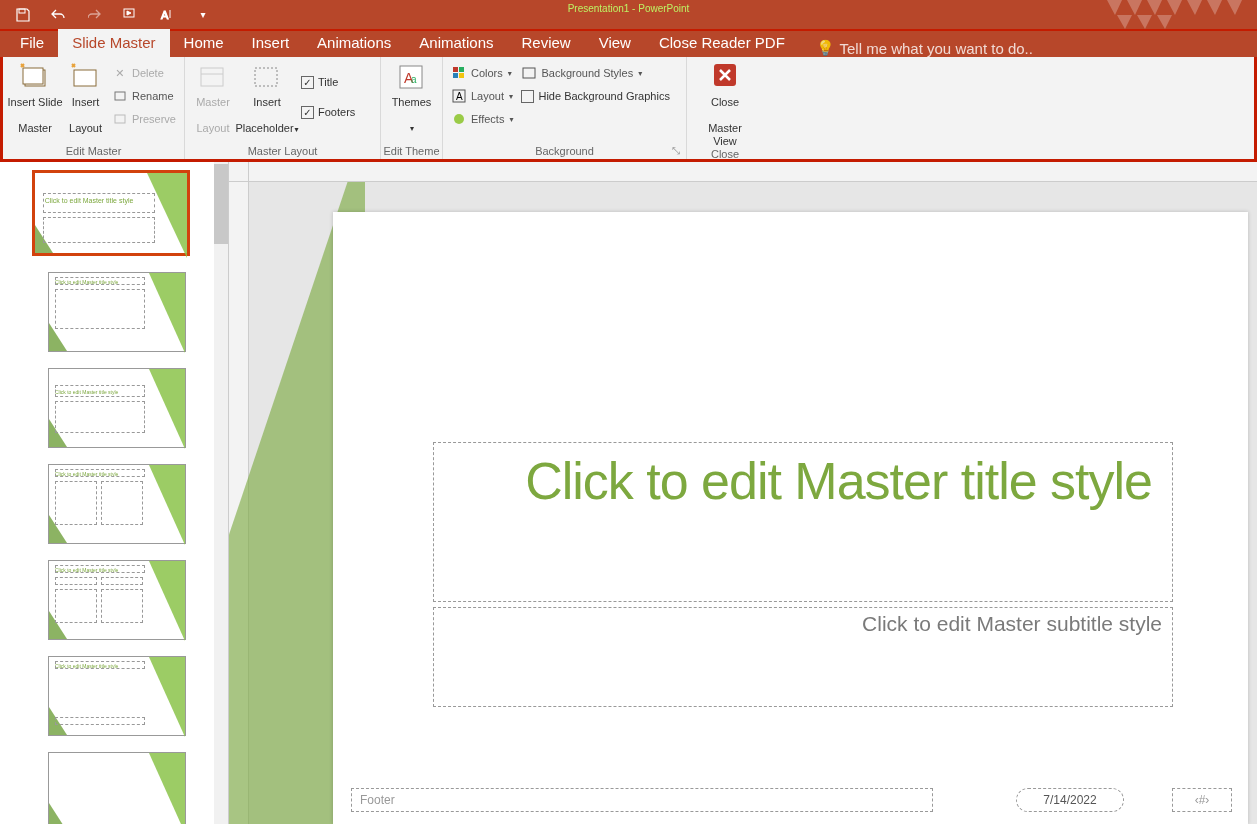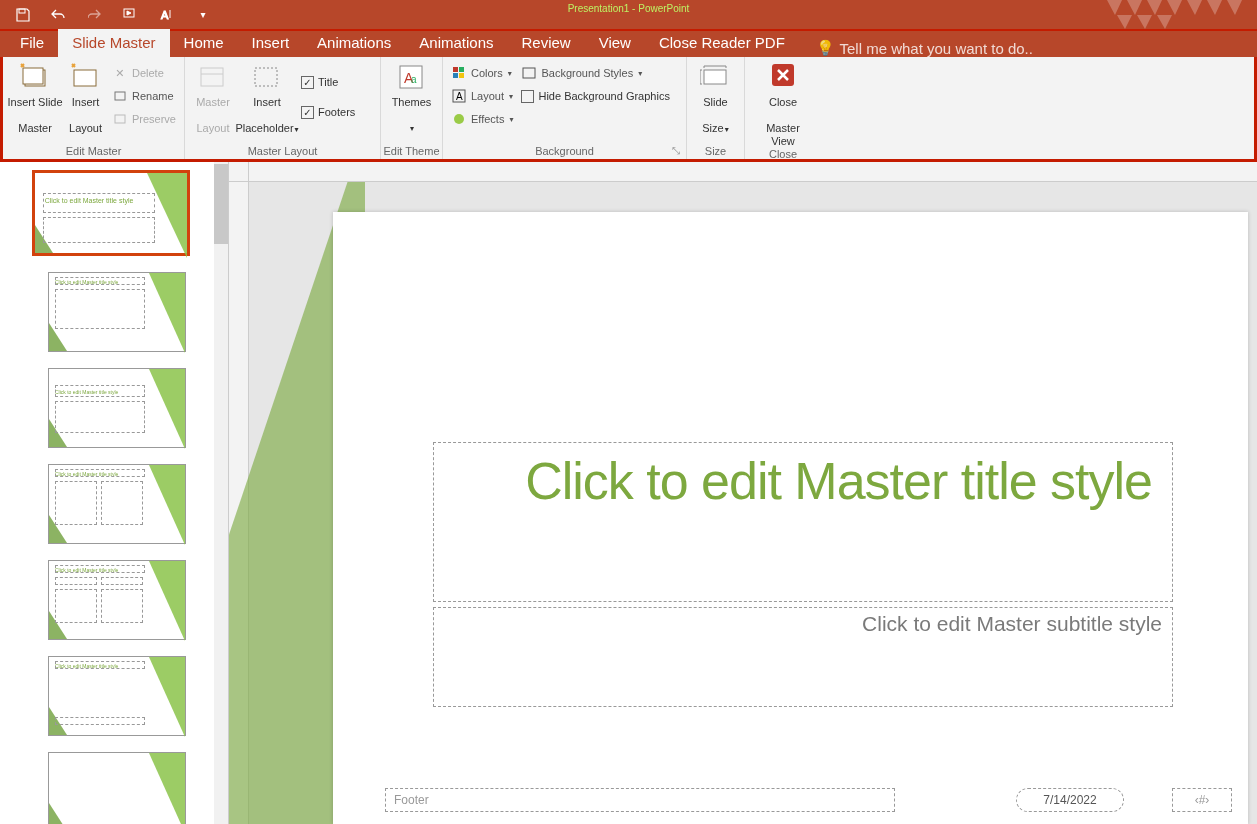--- a/index.html
+++ b/index.html
@@ -53,21 +53,21 @@
 .ruler-corner { position:absolute; left:0; top:0; width:20px; height:20px; background:#f3f3f3; border-right:1px solid #ccc; border-bottom:1px solid #ccc;}
 .ruler-h { position:absolute; left:20px; top:0; right:0; height:20px; background:#f3f3f3; border-bottom:1px solid #ccc;}
 .ruler-v { position:absolute; left:0; top:20px; bottom:0; width:20px; background:#f3f3f3; border-right:1px solid #ccc;}
 .slide-canvas { position:absolute; left:104px; top:50px; width:915px; height:612px; background:#fff; box-shadow: 0 0 4px rgba(0,0,0,0.2);}
 .canvas-green-wedge2 { position:absolute; left:-104px; top:-52px; width:0; height:0; border-style:solid; border-width:0 0 714px 240px; border-color:transparent transparent #76a638 transparent; opacity:0.6;}
 .title-ph { position:absolute; left:100px; top:230px; right:0; width:740px; height:160px; border:1px dashed #999; text-align:right; padding:10px 20px;}
 .title-ph-text { font-size:52px; color:#7da83f; font-weight:300; line-height:1.1; letter-spacing:-1px;}
 .subtitle-ph { position:absolute; left:100px; top:395px; width:740px; height:100px; border:1px dashed #999; text-align:right; padding:4px 10px;}
 .subtitle-ph-text { font-size:21px; color:#7a7a7a;}
 .footer-ph { position:absolute; bottom:12px; height:24px; border:1px dashed #999; font-size:12px; color:#999; padding:4px 8px;}
-.footer-left { left:18px; width:510px;margin-left:34px;}
+.footer-left { left:18px; width:582px;}
 .footer-date { right:124px; width:108px; text-align:center; color:#555;border-radius:12px;}
 .footer-num { right:16px; width:60px; text-align:center;}
 .dropdown-caret { font-size:8px; margin-left:1px;}
 </style>
 </head>
 <body>
 
 <div class="titlebar">
   <div class="qat">
     <span class="qat-item">
@@ -291,36 +291,20 @@
         <div class="check-row">
           <span class="chk"></span>
           <span>Hide Background Graphics</span>
         </div>
       </div>
     </div>
     <div class="ribbon-group-label">Background</div>
     <span class="launcher">⤡</span>
   </div>
 
-  <div class="ribbon-group" style="width:58px;">
-    <div class="ribbon-group-content" style="justify-content:center;">
-      <div class="big-btn">
-        <div class="big-icon">
-          <svg width="32" height="32">
-              <rect x="4" y="8" width="22" height="14" fill="#fff" stroke="#888"></rect>
-              <path d="M4 6v-2h22v2M2 8h-2v14h2" stroke="#888" fill="none"></path>
-            </svg>
-        </div>
-        <span>Slide</span>
-          <br>
-          <span><span>Size</span><span class="dropdown-caret">▾</span></span>
-      </div>
-    </div>
-    <div class="ribbon-group-label">Size</div>
-  </div>
 
   <div class="ribbon-group" style="width:76px;border-right:none;">
     <div class="ribbon-group-content" style="justify-content:center;">
       <div class="big-btn big-btn-wide">
         <div class="big-icon">
           <svg width="26" height="26">
               <rect x="2" y="2" width="22" height="22" rx="3" fill="#c0392b"></rect>
               <path d="M8 8l10 10M18 8L8 18" stroke="#fff" stroke-width="2.5"></path>
             </svg>
         </div>

